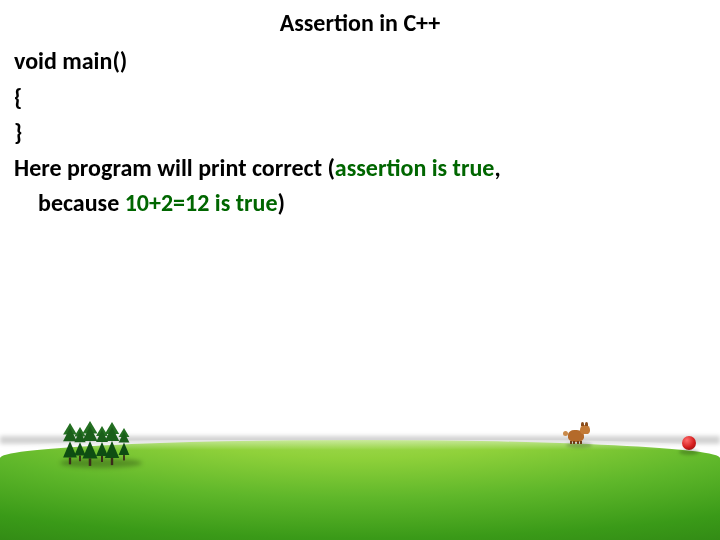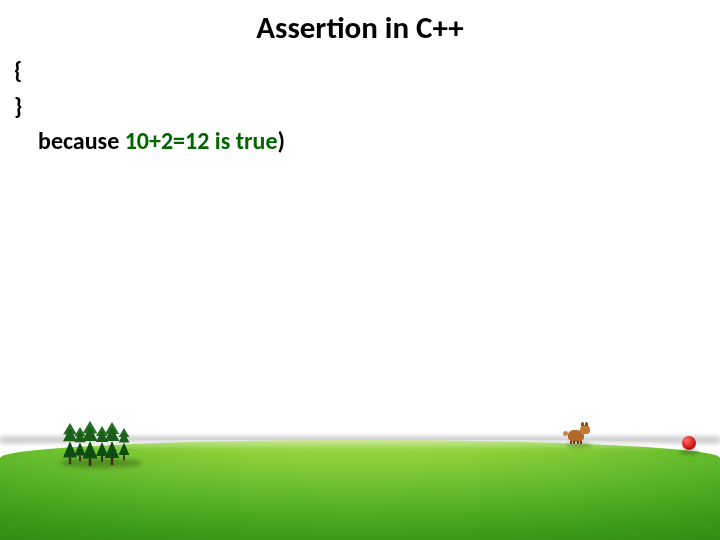--- a/index.html
+++ b/index.html
@@ -12,21 +12,21 @@
     background: #ffffff;
   }
   .slide {
     width: 100%;
     height: 100%;
     position: relative;
   }
   .title {
     text-align: center;
     font-weight: bold;
-    font-size: 31px;
+    font-size: 24px;
     color: #000;
     padding-top: 8px;
     padding-bottom: 6px;
   }
   .content {
     padding: 0 14px;
     font-size: 24px;
     font-weight: bold;
     color: #000;
     line-height: 1.48;
@@ -181,22 +181,26 @@
   }
 </style>
 </head>
 <body>
 
 <div class="slide">
 
   <div class="title">Assertion in C++</div>
 
   <div class="content">
+    <div>void main()</div>
     <div>{</div>
     <div>}</div>
+    <div>
+      <span>Here program will print correct (</span><span class="green">assertion is true</span><span>,</span>
+    </div>
     <div class="indent">
       <span>because </span><span class="green">10+2=12 is true</span><span>)</span>
     </div>
   </div>
 
   <div class="horizon"></div>
   <div class="ground"></div>
 
   <div class="tree-shadow"></div>
   <div class="trees">

